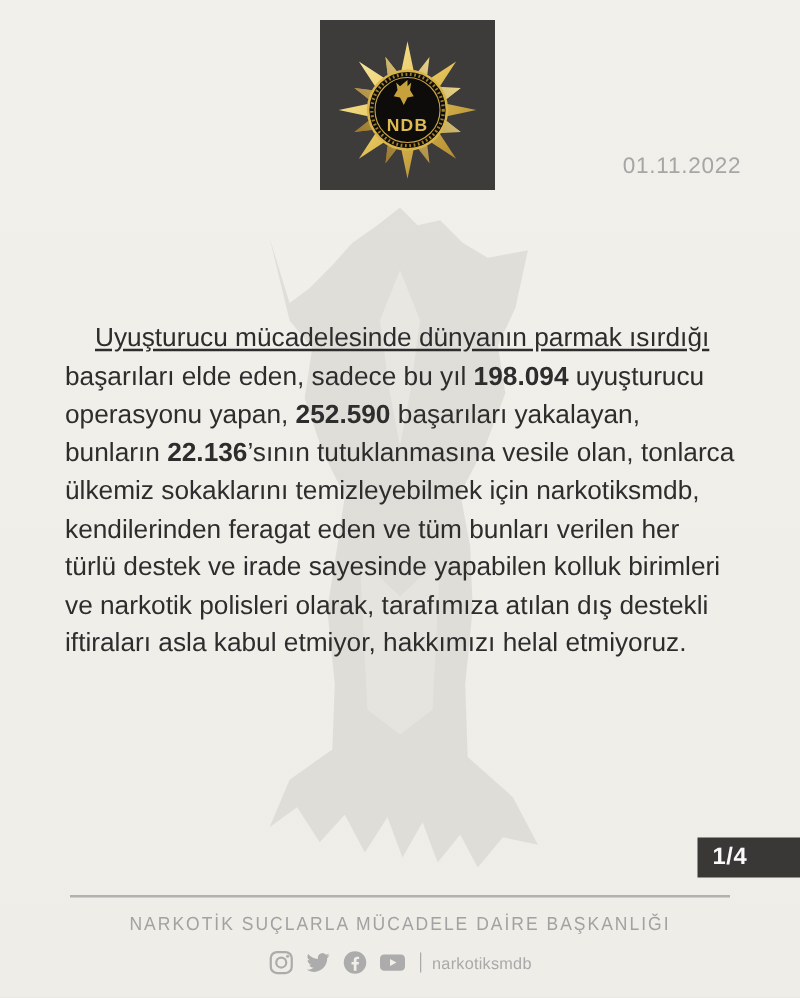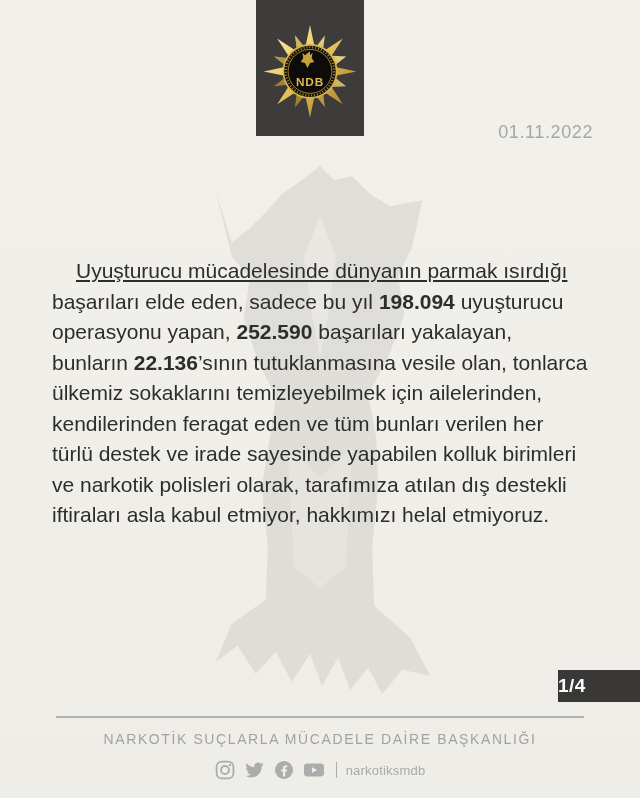--- a/index.html
+++ b/index.html
@@ -10,21 +10,21 @@
   .canvas{
     position:relative;
     width:640px;height:798px;
     margin:0 auto;
     background:#f1efea;
     background-image:linear-gradient(180deg,#f2f0eb 0%,#f0eee9 60%,#efede8 100%);
     overflow:hidden;
   }
   
   .header-plate{
-    position:absolute;left:256px;top:0;width:108px;height:136px;
+    position:absolute;left:256px;top:16px;width:140px;height:136px;
     background:#3e3c3b;
     display:flex;align-items:center;justify-content:center;
   }
   
   .date{
     position:absolute;top:122px;right:47px;
     font-size:18px;letter-spacing:.6px;color:#a6a6a6;
   }
   
   .watermark{
@@ -37,21 +37,21 @@
     font-size:21px;line-height:30.5px;color:#2d2d2d;
   }
   .body-text .line{white-space:nowrap;}
   .body-text .line.indent{text-indent:24px;text-decoration:underline;}
   .body-text .bold{font-weight:700;}
   
   .page-indicator{
     position:absolute;right:0;top:670px;width:82px;height:32px;
     background:#393837;color:#fafafa;
     font-size:19px;font-weight:700;letter-spacing:.5px;
-    display:flex;align-items:center;box-sizing:border-box;
+    display:flex;align-items:center;padding-left:12px;box-sizing:border-box;
   }
   
   .footer-divider{
     position:absolute;left:56px;right:56px;top:716px;height:2px;
     background:#9c9c9c;opacity:.75;
   }
   .footer-title{
     position:absolute;left:0;right:0;top:731px;
     text-align:center;
     font-size:14px;letter-spacing:1.6px;color:#a2a2a2;
@@ -117,21 +117,21 @@
       L88 214 L74 172 L80 132 L62 110 Z"></path>
     <path fill="#f1efea" opacity=".55" d="M150 70 L166 110 L158 168 L150 210 L142 168 L134 110 Z"></path>
     <path fill="#f1efea" opacity=".4" d="M118 300 L150 330 L182 300 L176 420 L150 440 L124 420 Z"></path>
   </svg>
 
   <div class="body-text" id="body-text">
       <div class="line indent"><span>Uyuşturucu mücadelesinde dünyanın parmak ısırdığı</span></div>
       <div class="line"><span>başarıları elde eden, sadece bu yıl </span><span class="bold">198.094</span><span> uyuşturucu</span></div>
       <div class="line"><span>operasyonu yapan, </span><span class="bold">252.590</span><span> başarıları yakalayan,</span></div>
       <div class="line"><span>bunların </span><span class="bold">22.136</span><span>’sının tutuklanmasına vesile olan, tonlarca</span></div>
-      <div class="line"><span>ülkemiz sokaklarını temizleyebilmek için ailelerinden,</span></div>
+      <div class="line"><span>ülkemiz sokaklarını temizleyebilmek için narkotiksmdb,</span></div>
       <div class="line"><span>kendilerinden feragat eden ve tüm bunları verilen her</span></div>
       <div class="line"><span>türlü destek ve irade sayesinde yapabilen kolluk birimleri</span></div>
       <div class="line"><span>ve narkotik polisleri olarak, tarafımıza atılan dış destekli</span></div>
       <div class="line"><span>iftiraları asla kabul etmiyor, hakkımızı helal etmiyoruz.</span></div>
     </div>
 
   <div class="page-indicator">1/4</div>
 
   <div class="footer-divider"></div>
   <div class="footer-title">NARKOTİK SUÇLARLA MÜCADELE DAİRE BAŞKANLIĞI</div>

